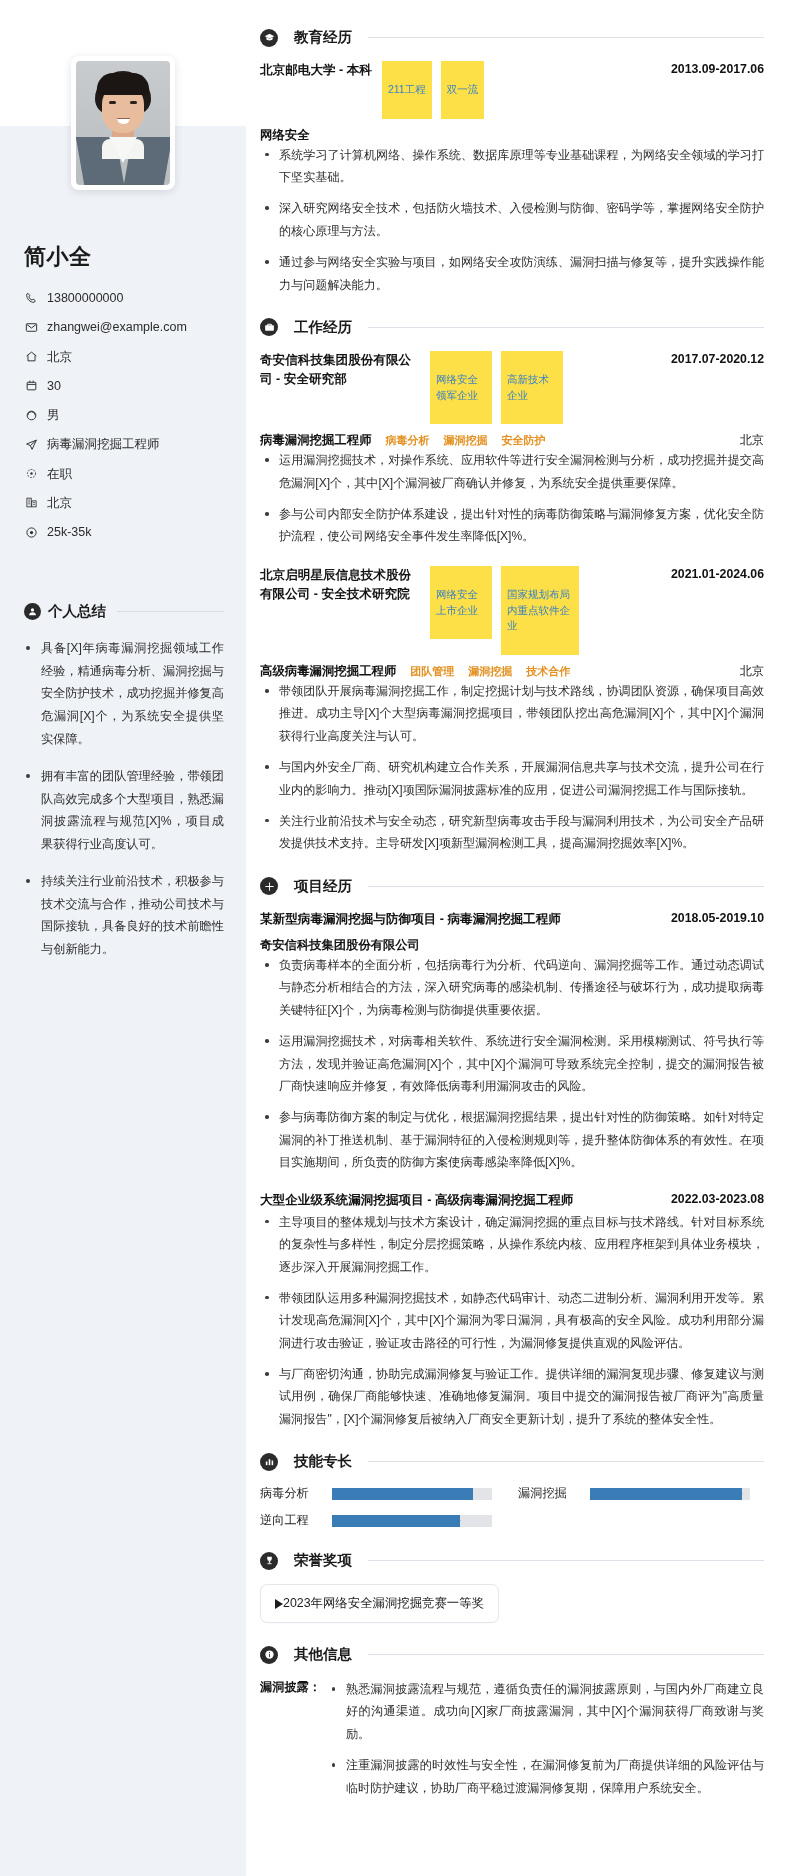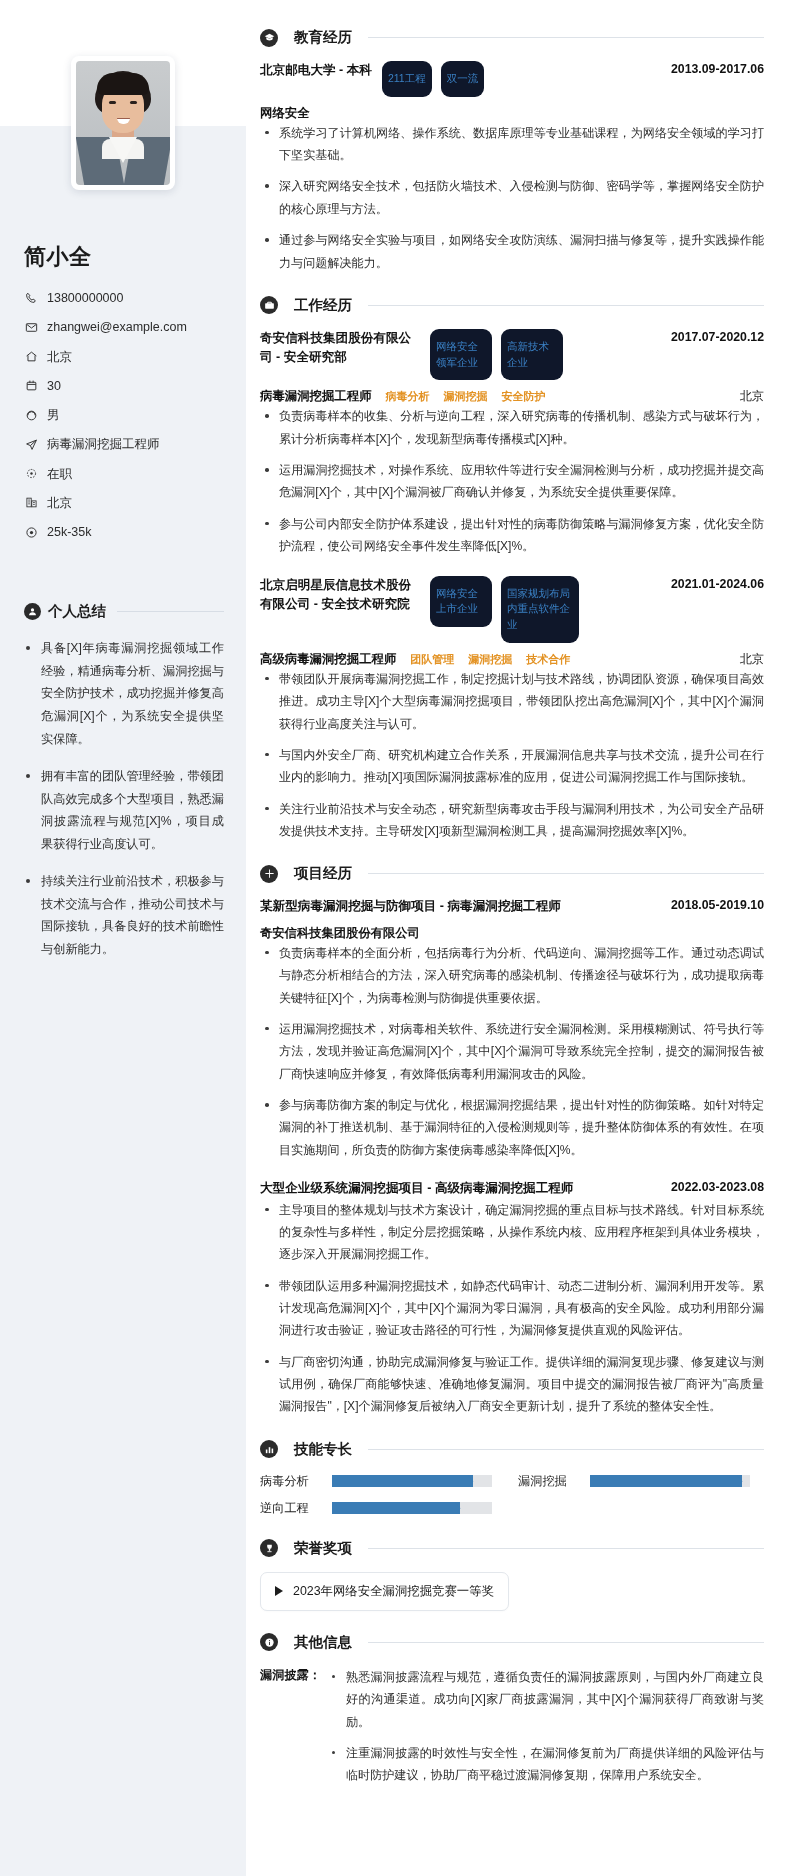--- a/index.html
+++ b/index.html
@@ -117,22 +117,22 @@
 
   .entry { margin-bottom: 18px; }
   .entry-row {
     display: flex; align-items: flex-start; justify-content: space-between; gap: 2px;
   }
   .entry-left { display: flex; align-items: flex-start; gap: 10px; flex-wrap: wrap; max-width: 400px; }
   .entry-title { font-size: 12.6px; font-weight: 700; color: #141414; line-height: 1.55; max-width: 160px; }
   .entry-title.wide { max-width: 400px; }
   .tag-group { display: flex; gap: 9px; flex-wrap: wrap; align-items:flex-start; }
   .tag-blue {
-    background: #0f172a; color: #3a80c4; font-size: 10.5px; line-height: 1.5;
-    padding: 10px 6px; max-width: 62px; text-align: left; font-weight: 500; border-radius: 9px;
+    background: #fde047; color: #3a80c4; font-size: 10.5px; line-height: 1.5;
+    padding: 21px 6px; max-width: 62px; text-align: left; font-weight: 500;
   }
   .tag-blue.w2 { max-width: 78px; }
   .entry-meta { font-size: 12.3px; font-weight: 700; color: #111; white-space: nowrap; padding-top: 1px; }
   .entry-sub-row {
     display: flex; align-items: center; justify-content: space-between; margin-top: 8px; gap: 10px;
   }
   .entry-sub-left { display:flex; align-items:center; gap: 14px; flex-wrap: wrap; }
   .entry-sub { font-size: 12.4px; font-weight: 700; color: #141414; }
   .tag-orange { color: #e39223; font-size: 11px; font-weight: 700; }
   .entry-loc { font-size: 12.2px; color: #1d1d1d; white-space: nowrap; }
@@ -155,21 +155,21 @@
   .skill-bar { position: relative; flex: 1; height: 12px; background: #e2e4e7; }
   .skill-fill { position: absolute; left: 0; top: 0; bottom: 0; background: #3a7cb5; }
   .skill-fill::after{
     content:""; position:absolute; right:-5px; top:0; bottom:0; width:10px;
     background:#3a7cb5; clip-path: polygon(0 0, 55% 50%, 0 100%);
   }
 
   
   .honor-card {
     border: 1px solid #e3e7ec; border-radius: 7px; padding: 10px 14px;
-    display: inline-flex; align-items: center; gap: 10px;
+    display: inline-flex; align-items: center; 
     font-size: 12.4px; color: #1b1b1b; background:#fff;
     box-shadow: 0 1px 2px rgba(0,0,0,.02);
   }
   .tri { width: 0; height: 0; border-left: 8px solid #1d1d1d;
          border-top: 5px solid transparent; border-bottom: 5px solid transparent; flex:0 0 8px;}
 
   
   .other-row { display: flex; align-items: flex-start; gap: 6px; }
   .other-label { font-size: 12.2px; font-weight: 700; color: #141414; white-space: nowrap; padding-top: 1px; }
   .other-body { flex: 1; }
@@ -375,21 +375,20 @@
         <div class="entry-sub-row">
           <span class="entry-sub-left">
             <span class="entry-sub">病毒漏洞挖掘工程师</span>
             <span class="tag-orange">病毒分析</span>
             <span class="tag-orange">漏洞挖掘</span>
             <span class="tag-orange">安全防护</span>
           </span>
           <span class="entry-loc">北京</span>
         </div>
         <div class="bullets">
-          <div class="bullet">负责病毒样本的收集、分析与逆向工程，深入研究病毒的传播机制、感染方式与破坏行为，累计分析病毒样本[X]个，发现新型病毒传播模式[X]种。</div>
           <div class="bullet">运用漏洞挖掘技术，对操作系统、应用软件等进行安全漏洞检测与分析，成功挖掘并提交高危漏洞[X]个，其中[X]个漏洞被厂商确认并修复，为系统安全提供重要保障。</div>
           <div class="bullet">参与公司内部安全防护体系建设，提出针对性的病毒防御策略与漏洞修复方案，优化安全防护流程，使公司网络安全事件发生率降低[X]%。</div>
         </div>
       </div>
 
       <div class="entry">
         <div class="entry-row">
           <div class="entry-left">
             <span class="entry-title">北京启明星辰信息技术股份有限公司 - 安全技术研究院</span>
             <span class="tag-group">

